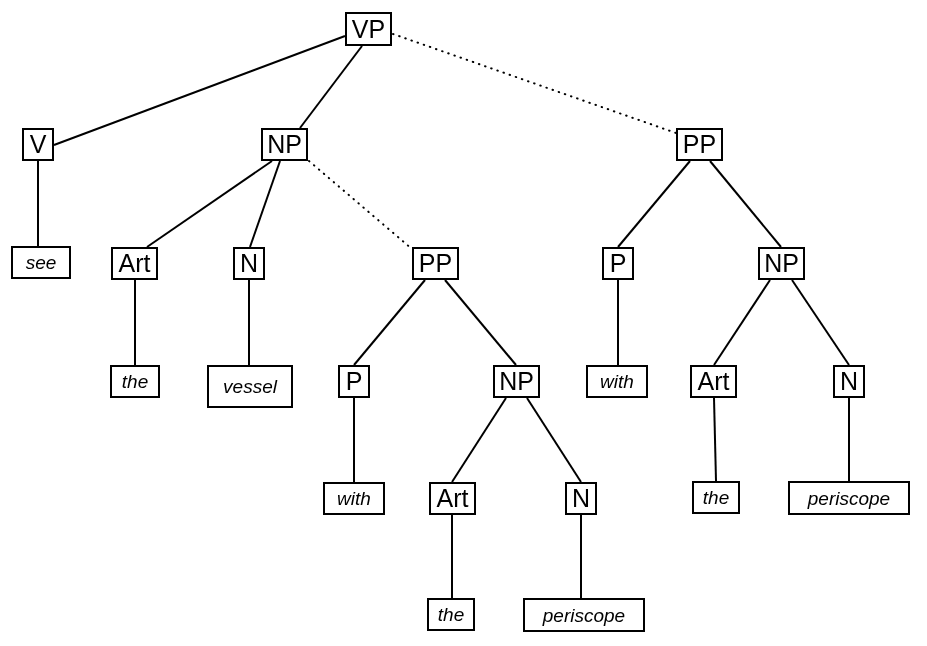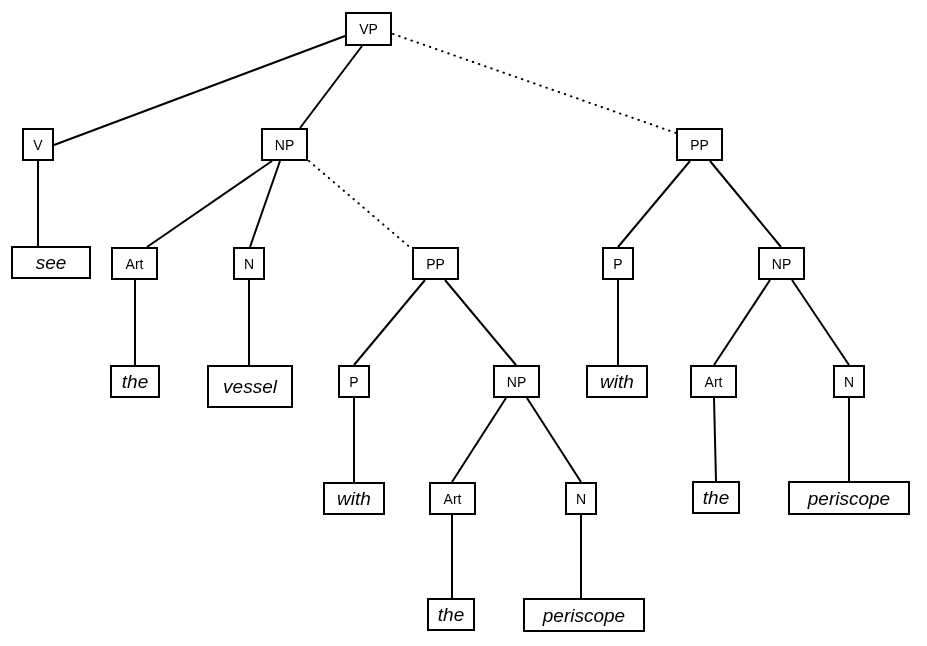--- a/index.html
+++ b/index.html
@@ -29,21 +29,21 @@
     border: 2px solid #000000;
     background: #ffffff;
     display: flex;
     align-items: center;
     justify-content: center;
     line-height: 1;
     color: #000000;
     white-space: nowrap;
   }
   .node.cat {
-    font-size: 14px;
+    font-size: 25px;
     font-style: normal;
   }
   .node.term {
     font-size: 19px;
     font-style: italic;
   }
 </style>
 </head>
 <body>
 
@@ -71,21 +71,21 @@
       <line x1="770" y1="280" x2="714" y2="365" stroke="#000000" stroke-width="2"></line>
       <line x1="792" y1="280" x2="849" y2="365" stroke="#000000" stroke-width="2"></line>
       <line x1="714" y1="398" x2="716" y2="481" stroke="#000000" stroke-width="2"></line>
       <line x1="849" y1="398" x2="849" y2="481" stroke="#000000" stroke-width="2"></line>
     </svg>
   <div id="nodes-layer">
       <div class="node cat" style="left: 345px; top: 12px; width: 47px; height: 34px;">VP</div>
       <div class="node cat" style="left: 22px; top: 128px; width: 32px; height: 33px;">V</div>
       <div class="node cat" style="left: 261px; top: 128px; width: 47px; height: 33px;">NP</div>
       <div class="node cat" style="left: 676px; top: 128px; width: 47px; height: 33px;">PP</div>
-      <div class="node term" style="left: 11px; top: 246px; width: 80px; height: 33px;">see</div>
+      <div class="node term" style="left: 11px; top: 246px; width: 60px; height: 33px;">see</div>
       <div class="node cat" style="left: 111px; top: 247px; width: 47px; height: 33px;">Art</div>
       <div class="node cat" style="left: 233px; top: 247px; width: 32px; height: 33px;">N</div>
       <div class="node cat" style="left: 412px; top: 247px; width: 47px; height: 33px;">PP</div>
       <div class="node cat" style="left: 602px; top: 247px; width: 32px; height: 33px;">P</div>
       <div class="node cat" style="left: 758px; top: 247px; width: 47px; height: 33px;">NP</div>
       <div class="node term" style="left: 110px; top: 365px; width: 50px; height: 33px;">the</div>
       <div class="node term" style="left: 207px; top: 365px; width: 86px; height: 43px;">vessel</div>
       <div class="node cat" style="left: 338px; top: 365px; width: 32px; height: 33px;">P</div>
       <div class="node cat" style="left: 493px; top: 365px; width: 47px; height: 33px;">NP</div>
       <div class="node term" style="left: 586px; top: 365px; width: 62px; height: 33px;">with</div>

